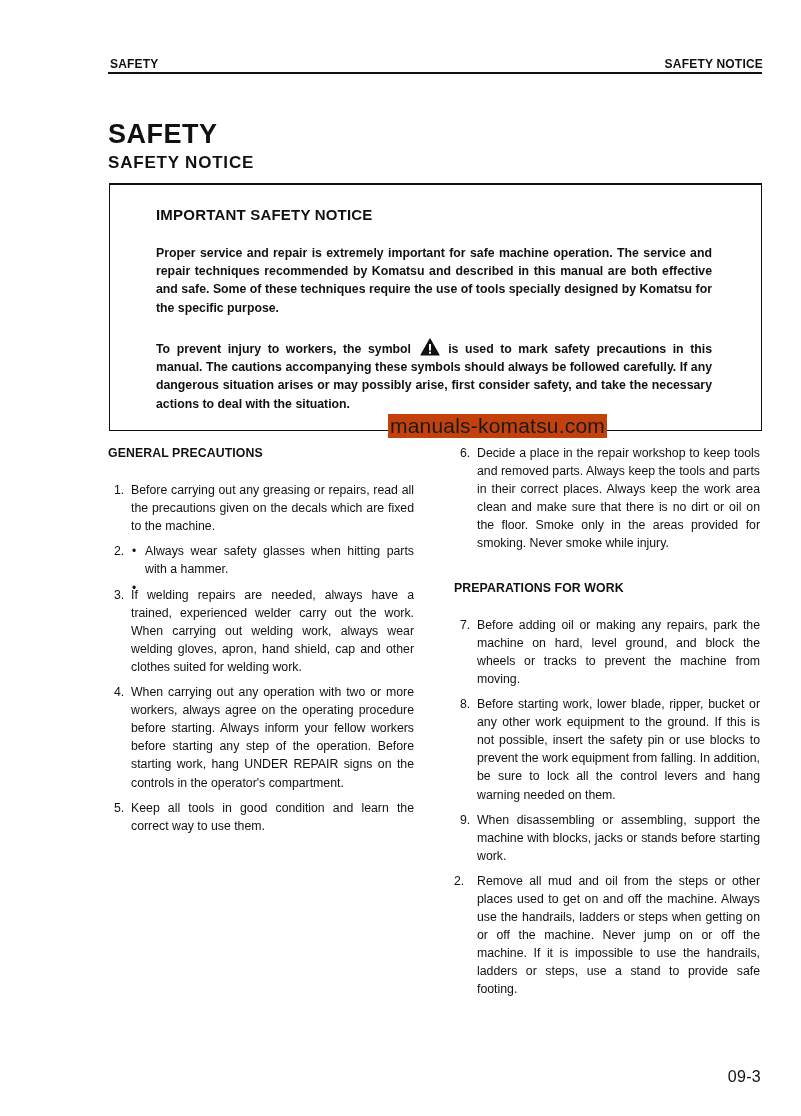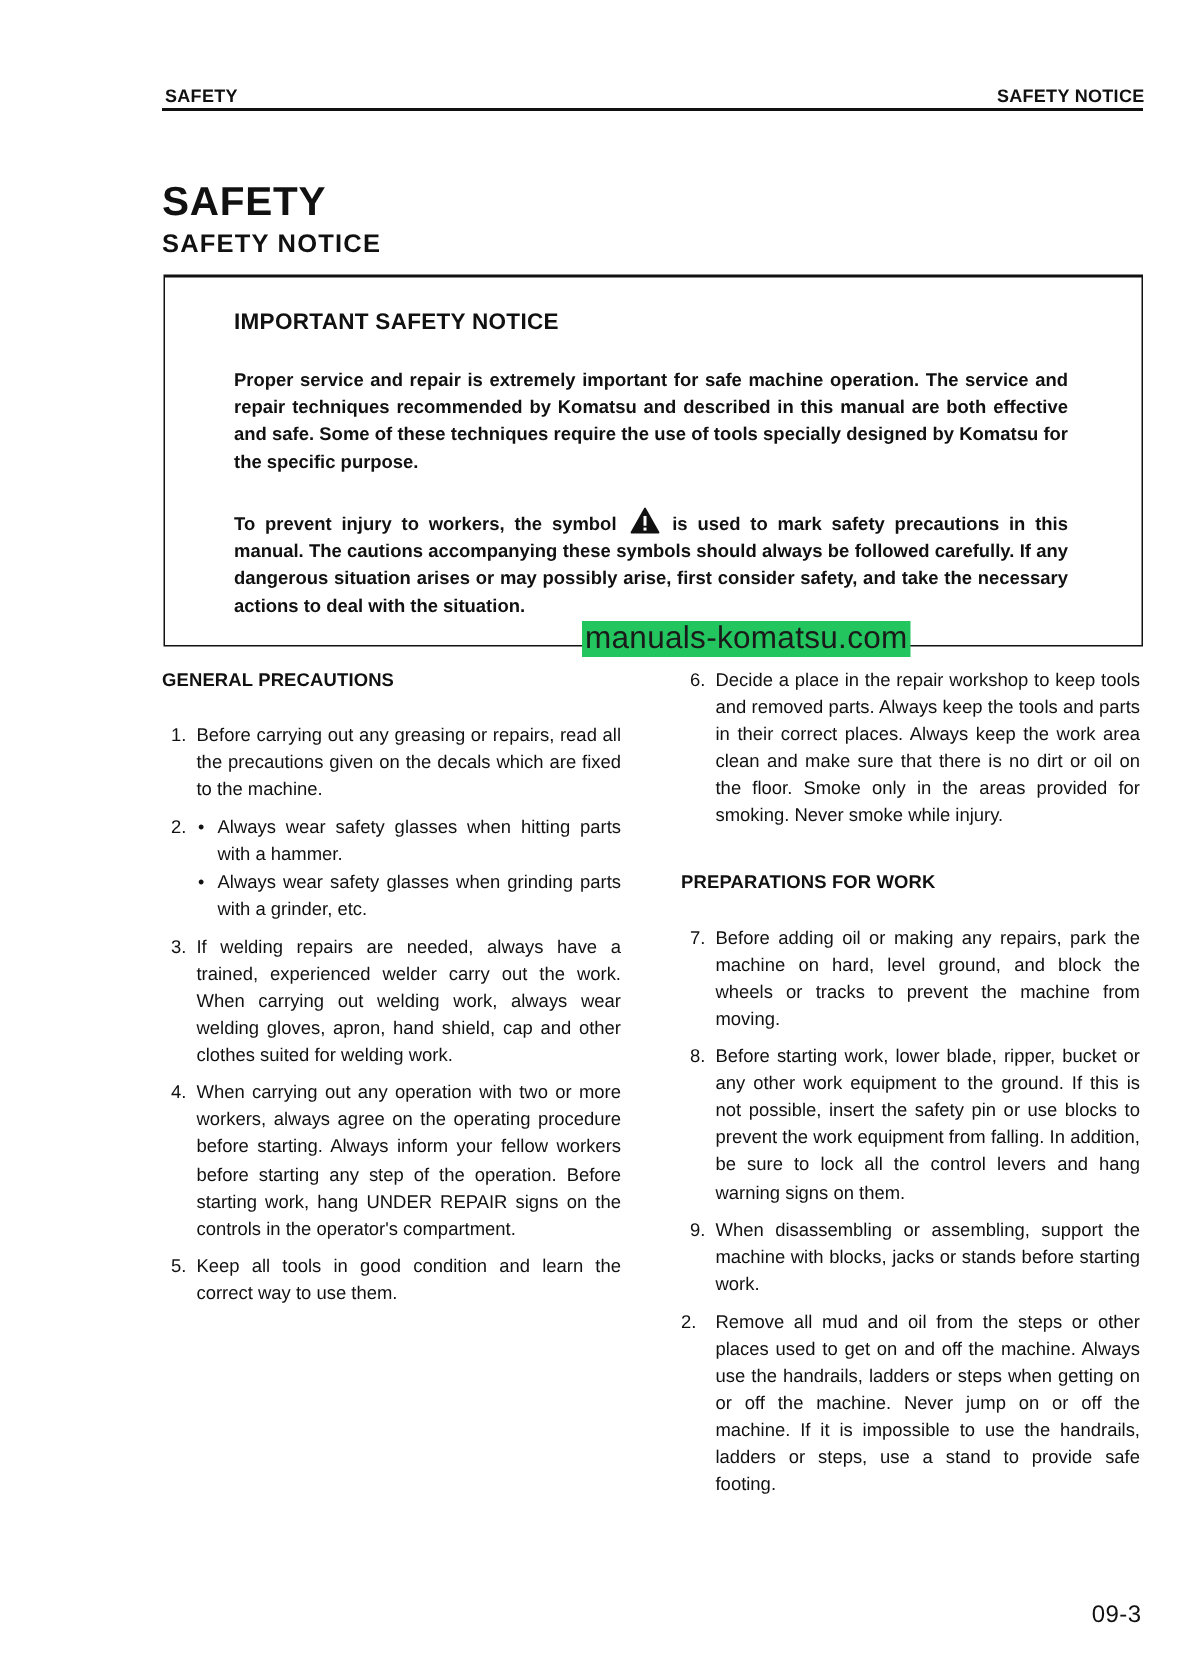--- a/index.html
+++ b/index.html
@@ -90,21 +90,21 @@
       margin: 0 2px;
     }
 
     .watermark {
       position: absolute;
       left: 388px;
       top: 414px;
       font-size: 21px;
       color: #1a1a1a;
       letter-spacing: 0.2px;
-      background: #22c55e;
+      background: #c2410c;
       padding: 0 2px;
       line-height: 24px;
     }
 
     .col {
       position: absolute;
       top: 444px;
       font-size: 12.3px;
       line-height: 18.1px;
     }
@@ -196,21 +196,20 @@
 
   <div class="item">
     <span class="num">2.</span>
     <ul class="bullets">
       <li class="bullet">
         <span class="dot">•</span>
         <span>Always wear safety glasses when hitting parts with a hammer.</span>
       </li>
       <li class="bullet">
         <span class="dot">•</span>
-        <span>Always wear safety glasses when grinding parts with a grinder, etc.</span>
       </li>
     </ul>
   </div>
 
   <div class="item">
     <span class="num">3.</span>
     <span class="text">If welding repairs are needed, always have a trained, experienced welder carry out the work. When carrying out welding work, always wear welding gloves, apron, hand shield, cap and other clothes suited for welding work.</span>
   </div>
 
   <div class="item">
@@ -232,21 +231,21 @@
 
   <div class="section-heading" style="margin-top:26px;">PREPARATIONS FOR WORK</div>
 
   <div class="item">
     <span class="num">7.</span>
     <span class="text">Before adding oil or making any repairs, park the machine on hard, level ground, and block the wheels or tracks to prevent the machine from moving.</span>
   </div>
 
   <div class="item">
     <span class="num">8.</span>
-    <span class="text">Before starting work, lower blade, ripper, bucket or any other work equipment to the ground. If this is not possible, insert the safety pin or use blocks to prevent the work equipment from falling. In addition, be sure to lock all the control levers and hang warning signs on them.</span>
+    <span class="text">Before starting work, lower blade, ripper, bucket or any other work equipment to the ground. If this is not possible, insert the safety pin or use blocks to prevent the work equipment from falling. In addition, be sure to lock all the control levers and hang warning needed on them.</span>
   </div>
 
   <div class="item">
     <span class="num">9.</span>
     <span class="text">When disassembling or assembling, support the machine with blocks, jacks or stands before starting work.</span>
   </div>
 
   <div class="item two-digit">
     <span class="num">2.</span>
     <span class="text">Remove all mud and oil from the steps or other places used to get on and off the machine. Always use the handrails, ladders or steps when getting on or off the machine. Never jump on or off the machine. If it is impossible to use the handrails, ladders or steps, use a stand to provide safe footing.</span>

